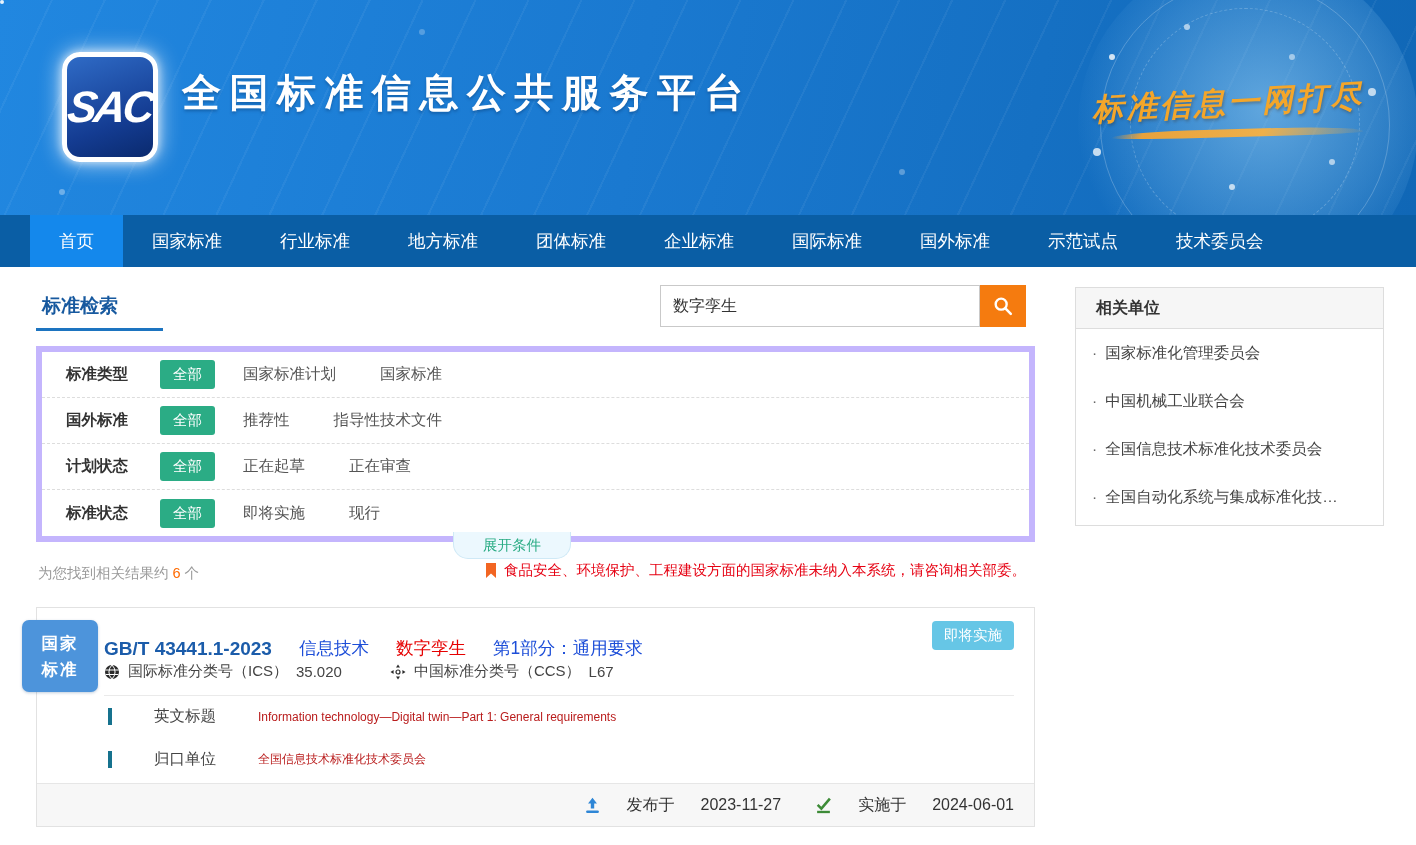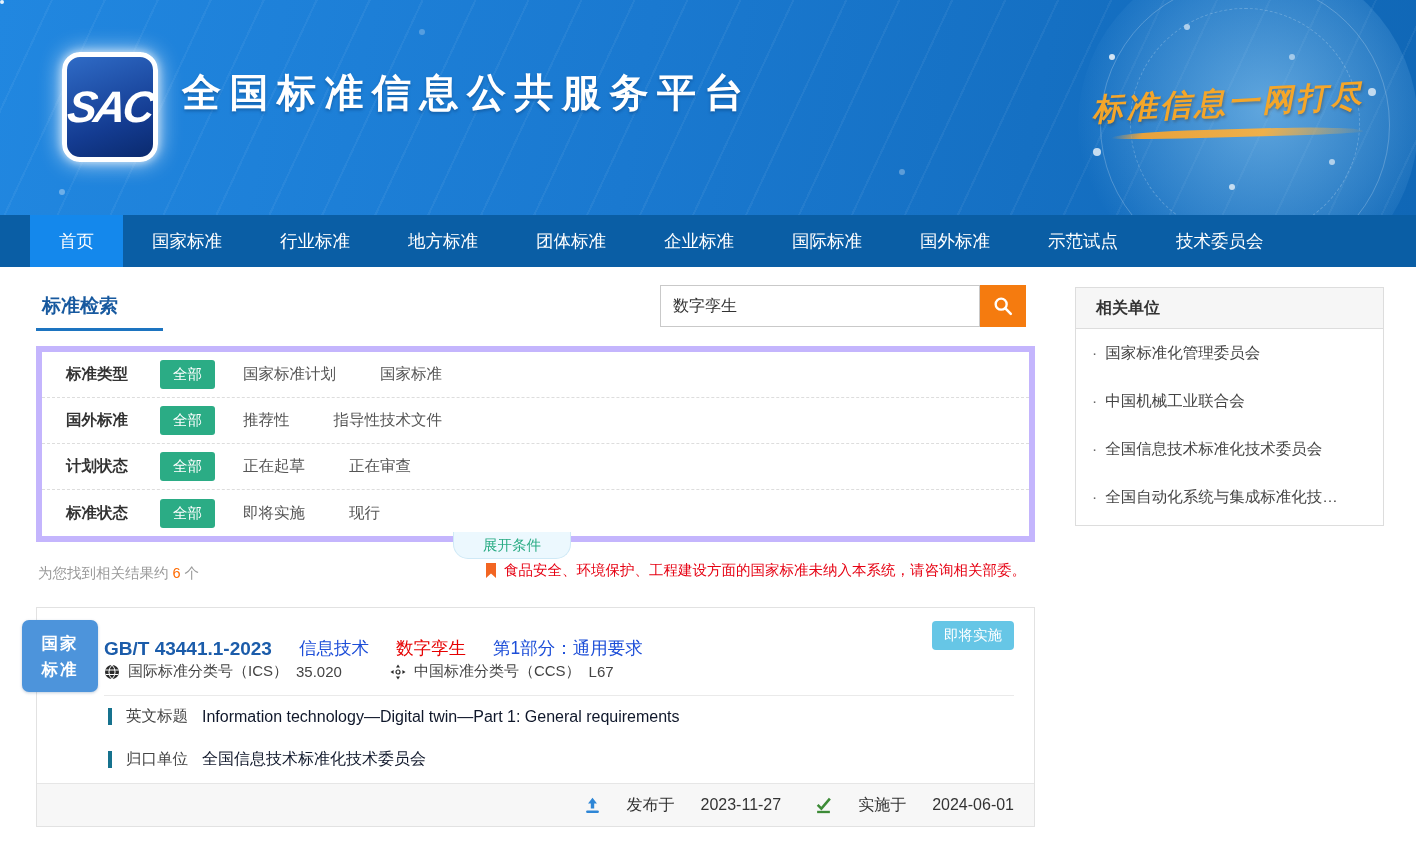--- a/index.html
+++ b/index.html
@@ -122,26 +122,26 @@
   .card-t { font-size:17.5px; color:#1d4ed8; }
   .card-highlight { font-size:17.5px; color:#e60000; }
   .status-badge {
     position:absolute; right:20px; top:13px; background:#66c6e6; color:#fff;
     font-size:14.5px; padding:5px 12px; border-radius:4px;
   }
   .meta-row { position:absolute; left:67px; top:54px; display:flex; align-items:center; font-size:15px; color:#444; }
   .meta-group { display:flex; align-items:center; gap:8px; }
   .meta-group + .meta-group { margin-left:48px; }
   .card-divider { position:absolute; left:67px; right:20px; top:87px; height:1px; background:#eaeaea; }
-  .info-row { position:absolute; left:71px; display:flex; align-items:center; }
+  .info-row { position:absolute; left:71px; display:flex; align-items:center;gap:28px; }
   .info-row.r1 { top:98px; }
   .info-row.r2 { top:141px; }
   .info-bar { width:4px; height:17px; background:#16728e; margin-right:14px; flex:none; }
   .info-label { font-size:15.5px; color:#444; margin-right:14px; flex:none; }
-  .info-value { font-size:16px; color:#0f172a; }
+  .info-value { font-size:12px; color:#b91c1c; }
   .card-footer {
     position:absolute; left:0; right:0; bottom:0; height:43px; background:#f7f7f7;
     border-top:1px solid #e6e6e6; display:flex; align-items:center; justify-content:flex-end;
     padding-right:20px; gap:34px;
   }
   .date-group { display:flex; align-items:center; gap:26px; font-size:16px; color:#333; }
 
   
   .sidebar { position:absolute; left:1075px; top:20px; width:309px; border:1px solid #ddd; background:#fff; padding-bottom:4px; }
   .sidebar-header {

